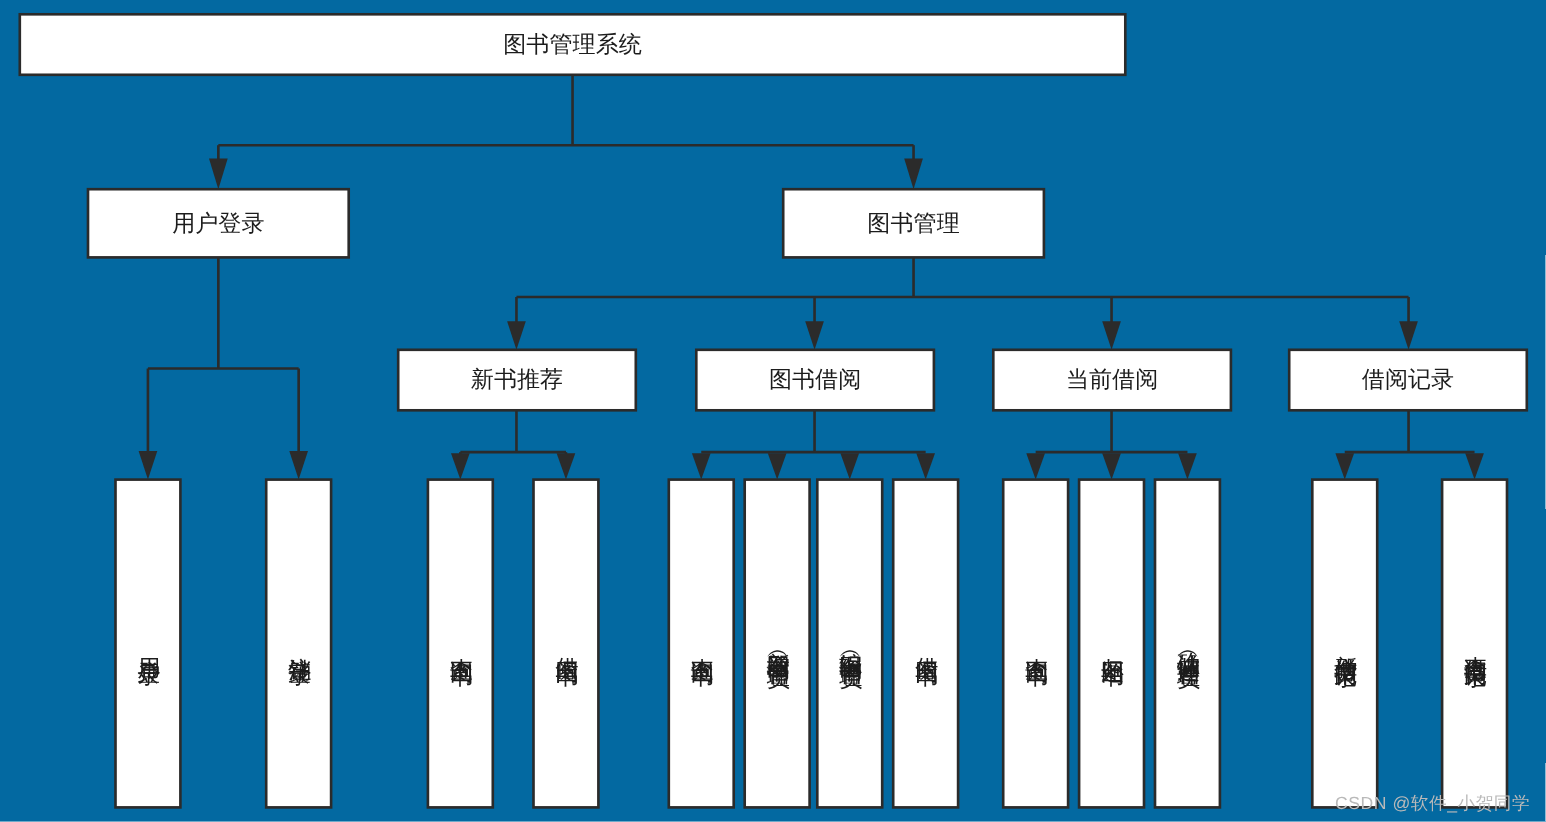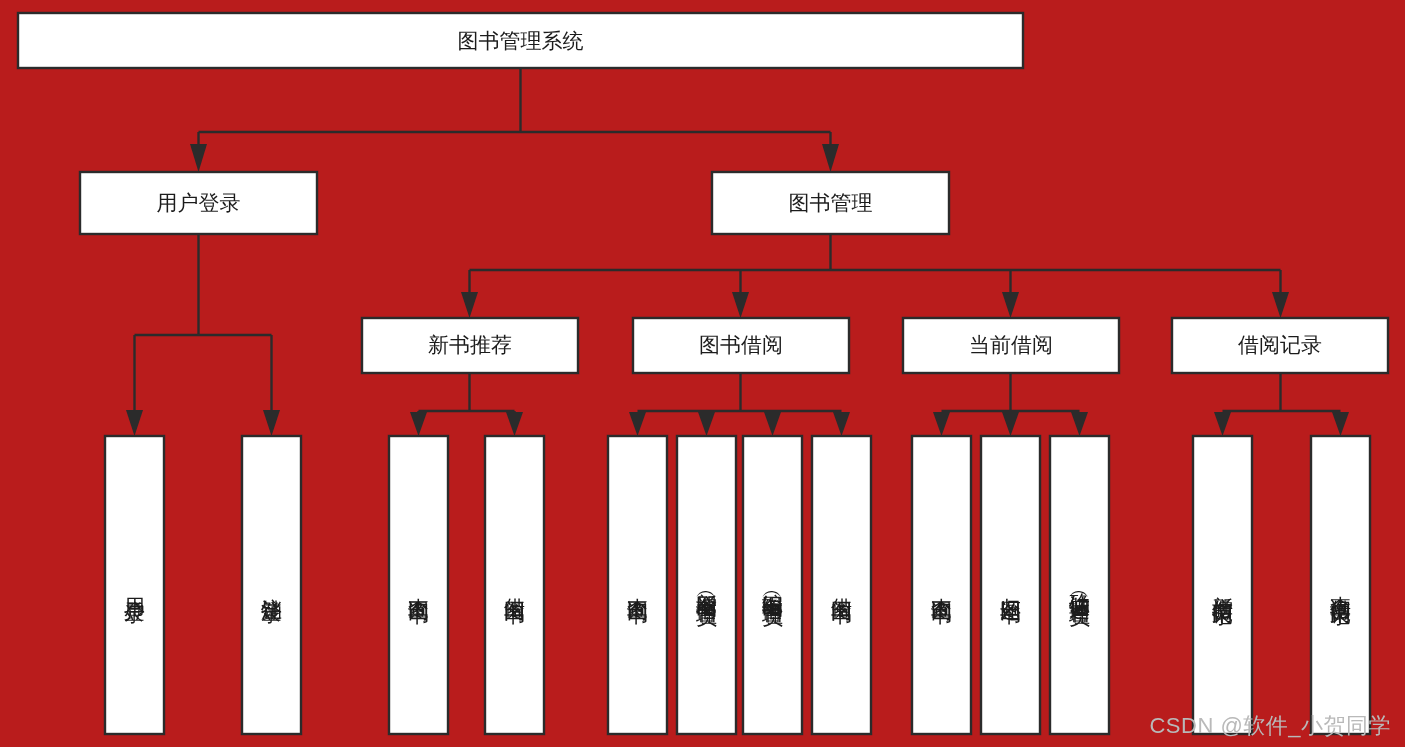--- a/index.html
+++ b/index.html
@@ -8,21 +8,21 @@
     padding: 0;
     background: #ffffff;
   }
   body {
     font-family: "Liberation Sans", "DejaVu Sans", sans-serif;
   }
   #diagram-root {
     position: relative;
     width: 1405px;
     height: 747px;
-    background: #b91c1c;
+    background: #0369a1;
     overflow: hidden;
   }
   svg#flow-svg {
     position: absolute;
     top: 0;
     left: 0;
     width: 1405px;
     height: 747px;
     display: block;
   }
@@ -56,21 +56,21 @@
   }
   .arrow-head {
     fill: #2b2b2b;
     stroke: none;
   }
   .watermark-text {
     position: absolute;
     right: 14px;
     bottom: 6px;
     font-family: "Liberation Sans", "DejaVu Sans", sans-serif;
-    font-size: 22px;
+    font-size: 16px;
     color: #b9b9b9;
     letter-spacing: 0.5px;
     white-space: nowrap;
     pointer-events: none;
     user-select: none;
   }
 </style>
 </head>
 <body>
 

